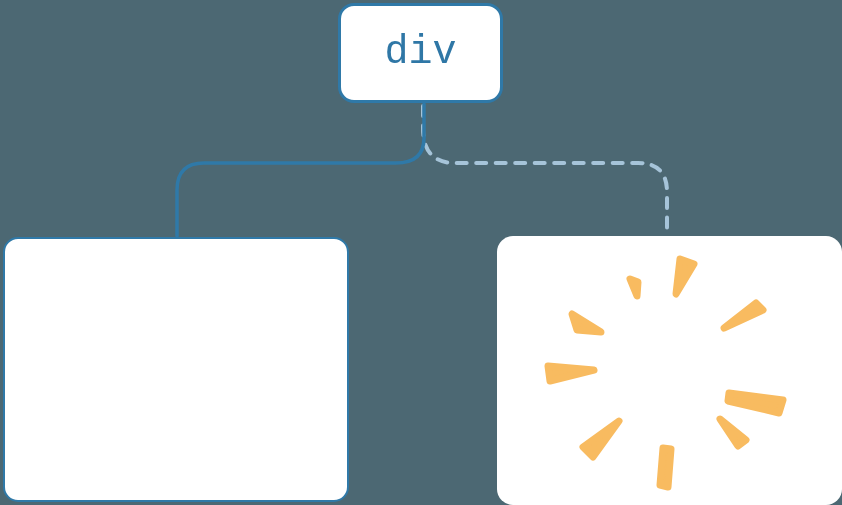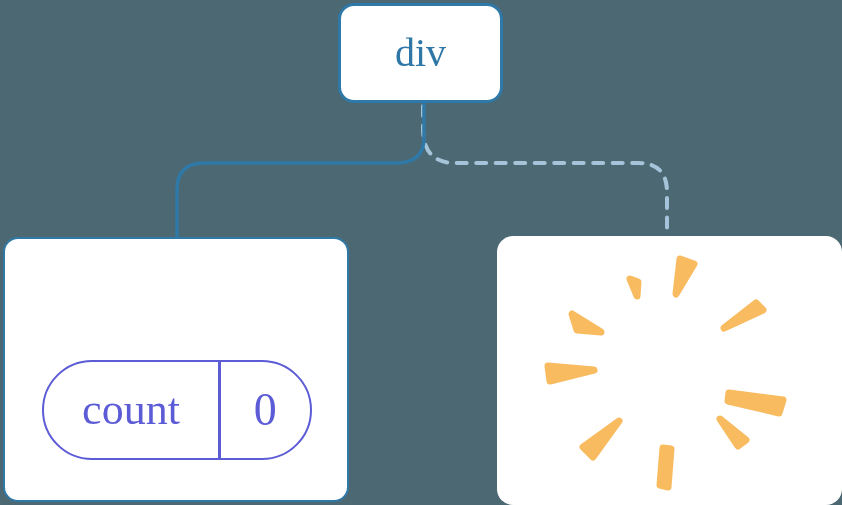--- a/index.html
+++ b/index.html
@@ -1,19 +1,19 @@
 <!DOCTYPE html>
 <html><head>
 <meta charset="utf-8">
 <style>
   html,body{margin:0;padding:0;background:#4C6873;}
   .canvas{
     position:relative;width:842px;height:505px;overflow:hidden;
     background:#4C6873;
-    font-family:Liberation Serif, serif;
+    font-family:Liberation Mono, monospace;
   }
   .connectors{position:absolute;left:0;top:0;width:842px;height:505px;}
   .node{
     position:absolute;background:#fff;box-sizing:border-box;
     display:flex;align-items:center;justify-content:center;
   }
   .node-div{
     left:338px;top:3px;width:165px;height:100px;
     border:3px solid #2F79A8;border-radius:16px;
   }
@@ -54,25 +54,20 @@
     <path d="M423,106 L423,128 Q423,163 455,163 L638,163 Q667,163 667,192 L667,234" fill="none" stroke="#A6C4D9" stroke-width="4" stroke-linecap="round" stroke-dasharray="10 9.5"></path>
 
     <path d="M424,104 L424,138 Q424,163 396,163 L204,163 Q177,163 177,190 L177,236" fill="none" stroke="#2F79A8" stroke-width="3.5" stroke-linecap="round"></path>
   </svg>
 
   <div class="node node-div">
     <span class="label">div</span>
   </div>
 
   <div class="card counter-card">
-    <div class="state-pill">
-      <div class="cell key">count</div>
-      <div class="divider"></div>
-      <div class="cell value">0</div>
-    </div>
   </div>
 
   <div class="card removed-card">
     <svg class="burst" width="345" height="269" viewBox="0 0 345 269" xmlns="http://www.w3.org/2000/svg">
       <g fill="#F8BB60" stroke="#F8BB60" stroke-width="7" stroke-linejoin="round">
         <polygon points="183,23 197,28 179,58"></polygon>
         <polygon points="133,43 141,46 140,60"></polygon>
         <polygon points="75,78 80,94 104,96"></polygon>
         <polygon points="51,130 53,145 97,134"></polygon>
         <polygon points="259,67 266,74 227,92"></polygon>

